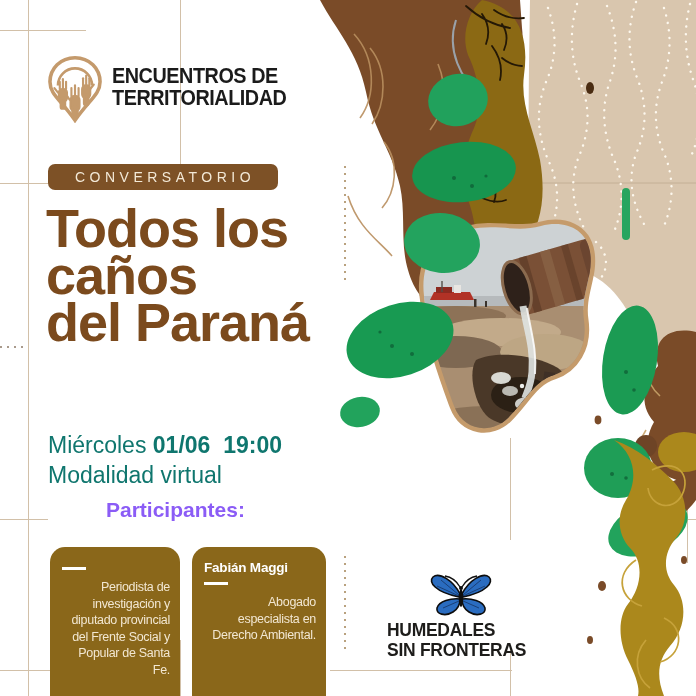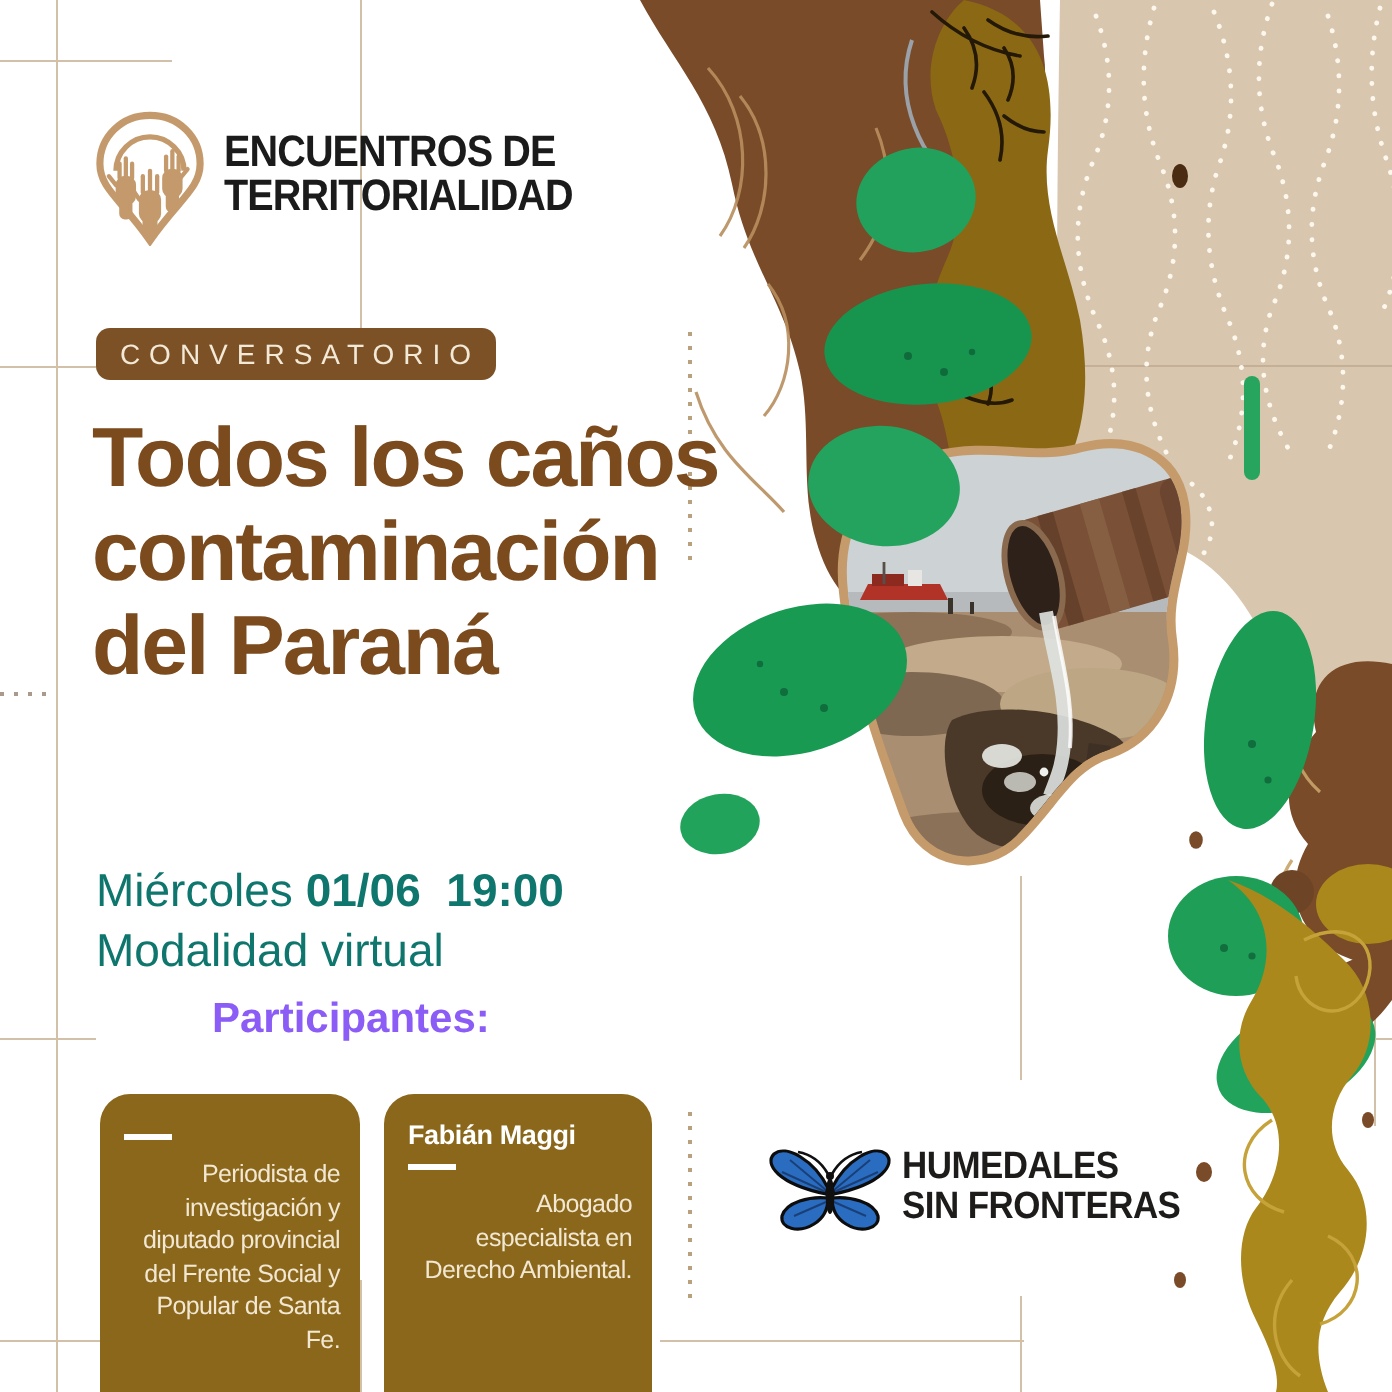--- a/index.html
+++ b/index.html
@@ -11,40 +11,40 @@
   .vdots{position:absolute;width:2px;
          background-image:repeating-linear-gradient(to bottom,#b9a17e 0 2px,transparent 2px 7px);}
   .hdots{position:absolute;height:2px;
          background-image:repeating-linear-gradient(to right,#a99a8c 0 2px,transparent 2px 7px);}
   
   .logo{position:absolute;left:46px;top:55px;display:flex;align-items:flex-start;z-index:3;}
   .logo svg{display:block;}
   .logo-text{margin-left:8px;margin-top:10px;font-weight:800;font-size:22px;line-height:22px;
              color:#1b1b1b;letter-spacing:-0.5px;transform:scaleX(.9);transform-origin:left top;white-space:nowrap;}
   
-  .badge{position:absolute;left:48px;top:164px;width:200px;height:26px;background:#7d5126;border-radius:7px;
+  .badge{position:absolute;left:48px;top:164px;width:230px;height:26px;background:#7d5126;border-radius:7px;
          display:flex;align-items:center;justify-content:center;z-index:3;}
   .badge span{color:#f3e9d7;font-size:14px;letter-spacing:4.5px;font-weight:400;transform:translateX(2px);}
   
   .title{position:absolute;left:46px;top:205px;width:352px;color:#7b4a1d;font-weight:700;
-         font-size:42px;line-height:47px;letter-spacing:-1px;z-index:3;}
+         font-size:54px;line-height:47px;letter-spacing:-1px;z-index:3;}
   
   .sched{position:absolute;left:48px;top:430px;font-size:23px;line-height:30px;color:#0f766e;z-index:3;}
   .sched b{font-weight:700;white-space:pre-wrap;}
   
   .part-head{position:absolute;left:106px;top:498px;font-size:21px;font-weight:800;color:#8b5cf6;z-index:3;}
   .card{position:absolute;top:547px;height:152px;background:#8a671a;border-radius:15px 15px 0 0;
         padding:13px 10px 0 12px;box-sizing:border-box;z-index:3;color:#fff;}
   .card .name{font-size:13.5px;font-weight:700;letter-spacing:-0.2px;}
   .card .rule{width:24px;height:3px;background:#fff;margin:7px 0 9px 0;}
   .card .bio{font-size:12.5px;line-height:16.5px;color:#f2e7d2;letter-spacing:-0.3px;text-align:right;}
   .card1{left:50px;width:130px;}
   .card2{left:192px;width:134px;}
   
-  .partner{position:absolute;left:383px;top:568px;display:flex;align-items:center;z-index:3;}
+  .partner{position:absolute;left:383px;top:568px;display:flex;align-items:center;z-index:3;flex-direction:column;}
   .partner-text{margin-left:4px;font-weight:800;font-size:19px;line-height:20px;color:#1d1c1a;
                 letter-spacing:-0.3px;transform:scaleX(.92);transform-origin:left center;white-space:nowrap;}
   
   .illu{position:absolute;left:296px;top:0;width:400px;height:696px;z-index:1;pointer-events:none;}
 </style>
 </head>
 <body>
 
 <div class="canvas">
 
@@ -252,21 +252,20 @@
       <div>TERRITORIALIDAD</div>
     </div>
   </div>
 
   <div class="badge">
     <span>CONVERSATORIO</span>
   </div>
 
   <div class="title">
     <div>Todos los caños</div>
-    <div>contaminación</div>
     <div>del Paraná</div>
   </div>
 
   <div class="sched">
     <div><span>Miércoles </span><b>01/06  19:00</b></div>
     <div>Modalidad virtual</div>
   </div>
 
   <div class="part-head">Participantes:</div>
 

